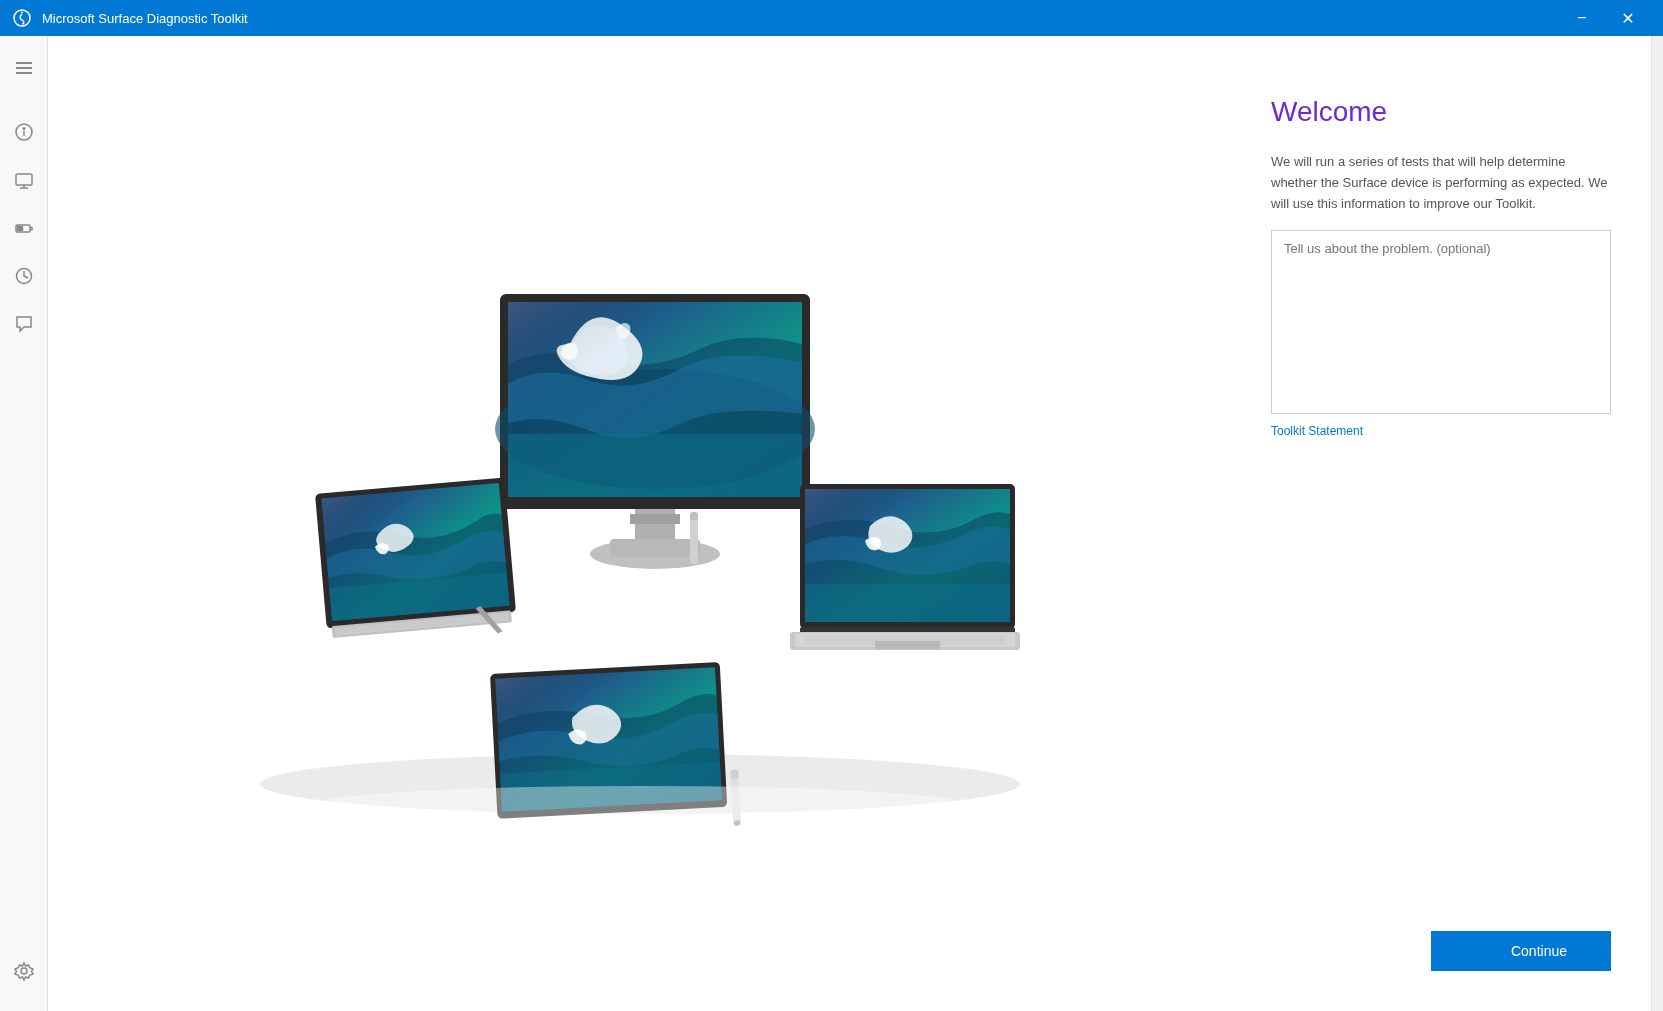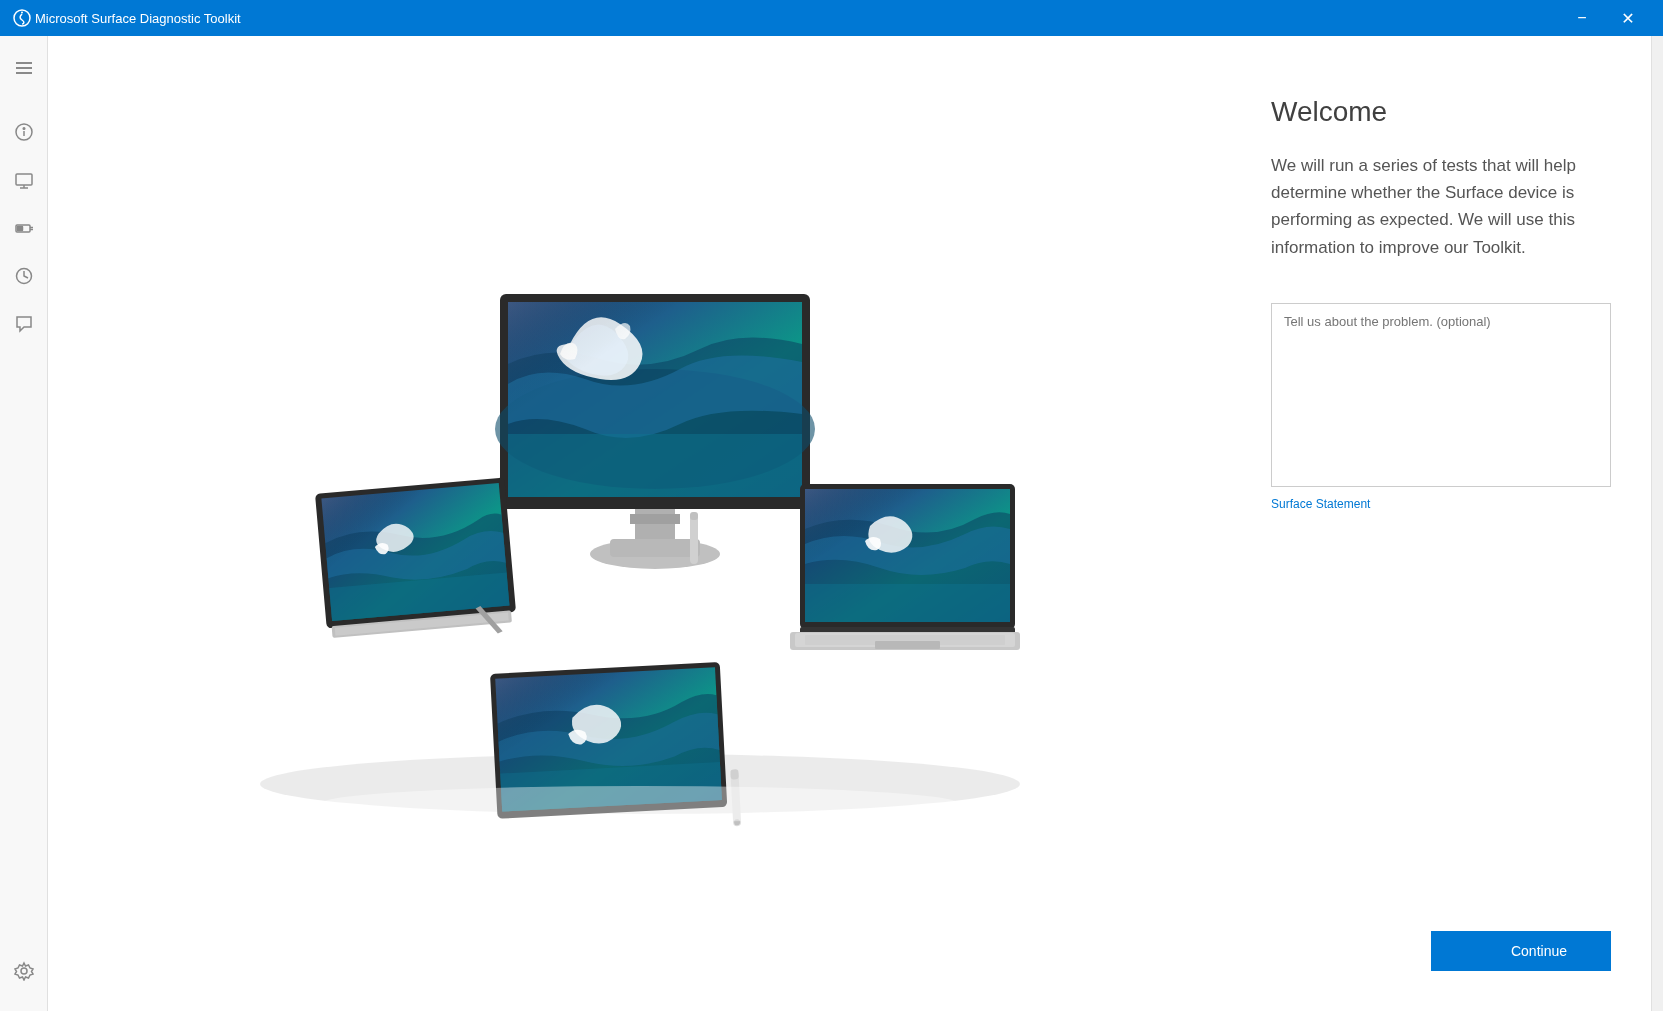--- a/index.html
+++ b/index.html
@@ -19,21 +19,21 @@
       justify-content: space-between;
       background: #0078d4;
       height: 36px;
       padding: 0 12px;
       color: white;
       flex-shrink: 0;
     }
     .title-bar-left {
       display: flex;
       align-items: center;
-      gap: 3px;
+      gap: 10px;
     }
     .title-bar-icon {
       width: 20px;
       height: 20px;
       color: white;
     }
     .title-bar-title {
       font-size: 13px;
       color: white;
     }
@@ -117,29 +117,29 @@
       width: 420px;
       padding: 60px 40px 40px 40px;
       display: flex;
       flex-direction: column;
       flex-shrink: 0;
     }
 
     .welcome-title {
       font-size: 28px;
       font-weight: 300;
-      color: #404040;
+      color: #6d28d9;
       margin-bottom: 24px;
     }
 
     .welcome-desc {
-      font-size: 17px;
+      font-size: 13px;
       color: #555;
       line-height: 1.6;
-      margin-bottom: 42px;
+      margin-bottom: 16px;
     }
 
     .problem-textarea {
       width: 100%;
       height: 184px;
       border: 1px solid #ccc;
       padding: 10px 12px;
       font-family: 'Segoe UI', Arial, sans-serif;
       font-size: 13px;
       color: #999;
@@ -408,21 +408,21 @@
       </div>
 
       <div class="right-panel">
 
         <h1 class="welcome-title">Welcome</h1>
 
         <p class="welcome-desc">We will run a series of tests that will help determine whether the Surface device is performing as expected. We will use this information to improve our Toolkit.</p>
 
         <textarea class="problem-textarea" placeholder="Tell us about the problem. (optional)" style=""></textarea>
 
-        <a class="privacy-link">Surface Statement</a>
+        <a class="privacy-link">Toolkit Statement</a>
 
         <button class="continue-btn">Continue</button>
 
       </div>
 
       <div class="scrollbar-track"></div>
 
     </div>
   </div>
 </div>

